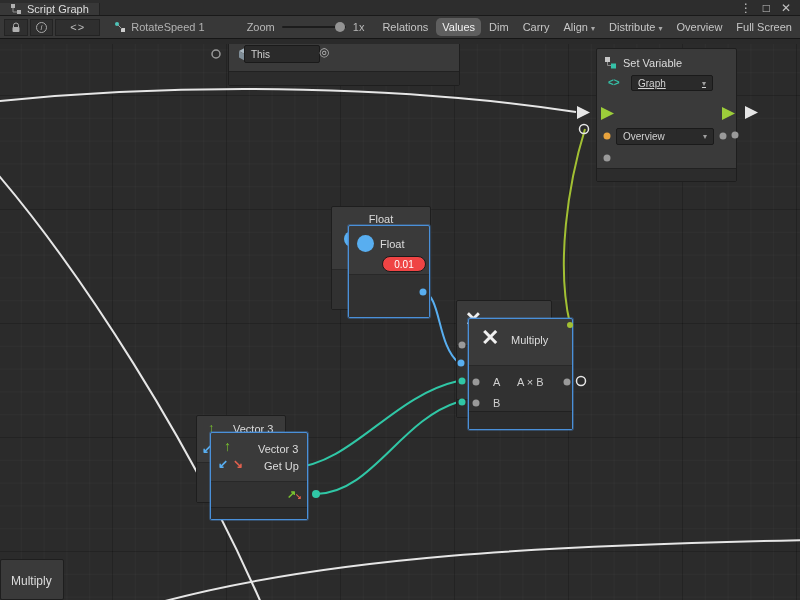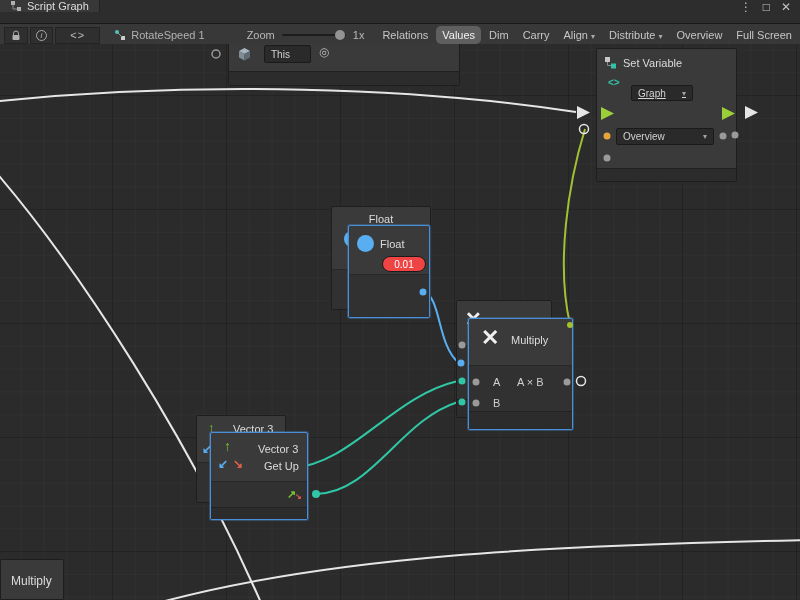--- a/index.html
+++ b/index.html
@@ -1,22 +1,22 @@
 <!DOCTYPE html>
 <html><head>
 <meta charset="utf-8">
 <style>
   * { box-sizing: border-box; margin: 0; padding: 0; }
   body { background:#1b1b1b; font-family:"Liberation Sans", sans-serif; }
   .window { position:relative; width:800px; height:600px; overflow:hidden;
             background:#2a2a2a; color:#cccccc; font-size:11px; }
 
   
-  .tabbar { height:24px; background:#2d2d2d; border-bottom:1px solid #191919;
-            display:flex; align-items:flex-start; }
+  .tabbar { height:16px; background:#2d2d2d; border-bottom:1px solid #191919;
+            display:flex; align-items:flex-end; }
   .tab { display:flex; align-items:center; gap:5px; padding:0 10px;
          background:#383838; color:#dddddd; border-right:1px solid #222; }
   .tabbar-spacer { flex:1; }
   .win-controls { display:flex; align-items:center; gap:11px; padding:0 9px;
                   color:#c2c2c2; font-size:12px; }
   .win-controls span { cursor:default; }
 
   
   .toolbar { height:23px; background:#383838; border-bottom:1px solid #161616;
              display:flex; align-items:center; padding:0 2px; white-space:nowrap;
@@ -164,36 +164,36 @@
       <path d="M 316 450 C 372 449 400 376 458 358" fill="none" stroke-width="2" stroke="#30c7a6"></path>
       <path d="M 585 85 C 568 140 556 220 570 280" fill="none" stroke-width="2" stroke="#a2c033"></path>
     </svg>
 
     <div class="node" style="left:228px;top:-4px;width:232px;height:46px;">
       <svg class="abs" style="left:8px;top:6px;" width="15" height="15" viewBox="0 0 15 15">
         <polygon points="7.5,1 13,4 7.5,7 2,4" fill="#a8b6c0"></polygon>
         <polygon points="2,4 7.5,7 7.5,13.5 2,10.5" fill="#7f8d97"></polygon>
         <polygon points="13,4 13,10.5 7.5,13.5 7.5,7" fill="#5f6b73"></polygon>
       </svg>
-      <div class="pill" style="left:35px;top:4px;width:47px;height:18px;">
+      <div class="pill" style="left:15px;top:4px;width:76px;height:18px;">
         <span>This</span>
       </div>
       <span class="abs" style="left:90px;top:4px;font-size:12px;color:#bbbbbb;">◎</span>
       <div class="strip" style="height:14px;"></div>
     </div>
 
     <div class="node" style="left:596px;top:4px;width:141px;height:134px;text-align:right;">
       <svg class="abs" style="left:7px;top:7px;" width="13" height="13" viewBox="0 0 13 13">
         <rect x="1" y="1" width="5" height="5" fill="#c8c8c8"></rect>
         <path d="M3.5 6 V9.5 H7" stroke="#8a8a8a" fill="none"></path>
         <rect x="7" y="7.5" width="5" height="5" fill="#35c1a8"></rect>
       </svg>
       <span class="abs node-title" style="left:26px;top:8px;">Set Variable</span>
       <span class="abs" style="left:11px;top:28px;color:#35c1a8;font-size:10px;font-weight:bold;">&lt;&gt;</span>
-      <div class="pill" style="left:34px;top:36px;width:62px;height:16px;text-decoration:underline;">
+      <div class="pill" style="left:34px;top:26px;width:82px;height:16px;text-decoration:underline;">
         <span>Graph</span>
         <span class="caret">▾</span>
       </div>
       <span class="dot" style="left: 10px; top: 87px; background: rgb(232, 163, 61);"></span>
       <div class="pill" style="left:19px;top:79px;width:98px;height:17px;">
         <span>Overview</span>
         <span class="caret">▾</span>
       </div>
       <span class="dot" style="left:126px;top:87px;"></span>
       <span class="dot" style="left:10px;top:109px;"></span>

